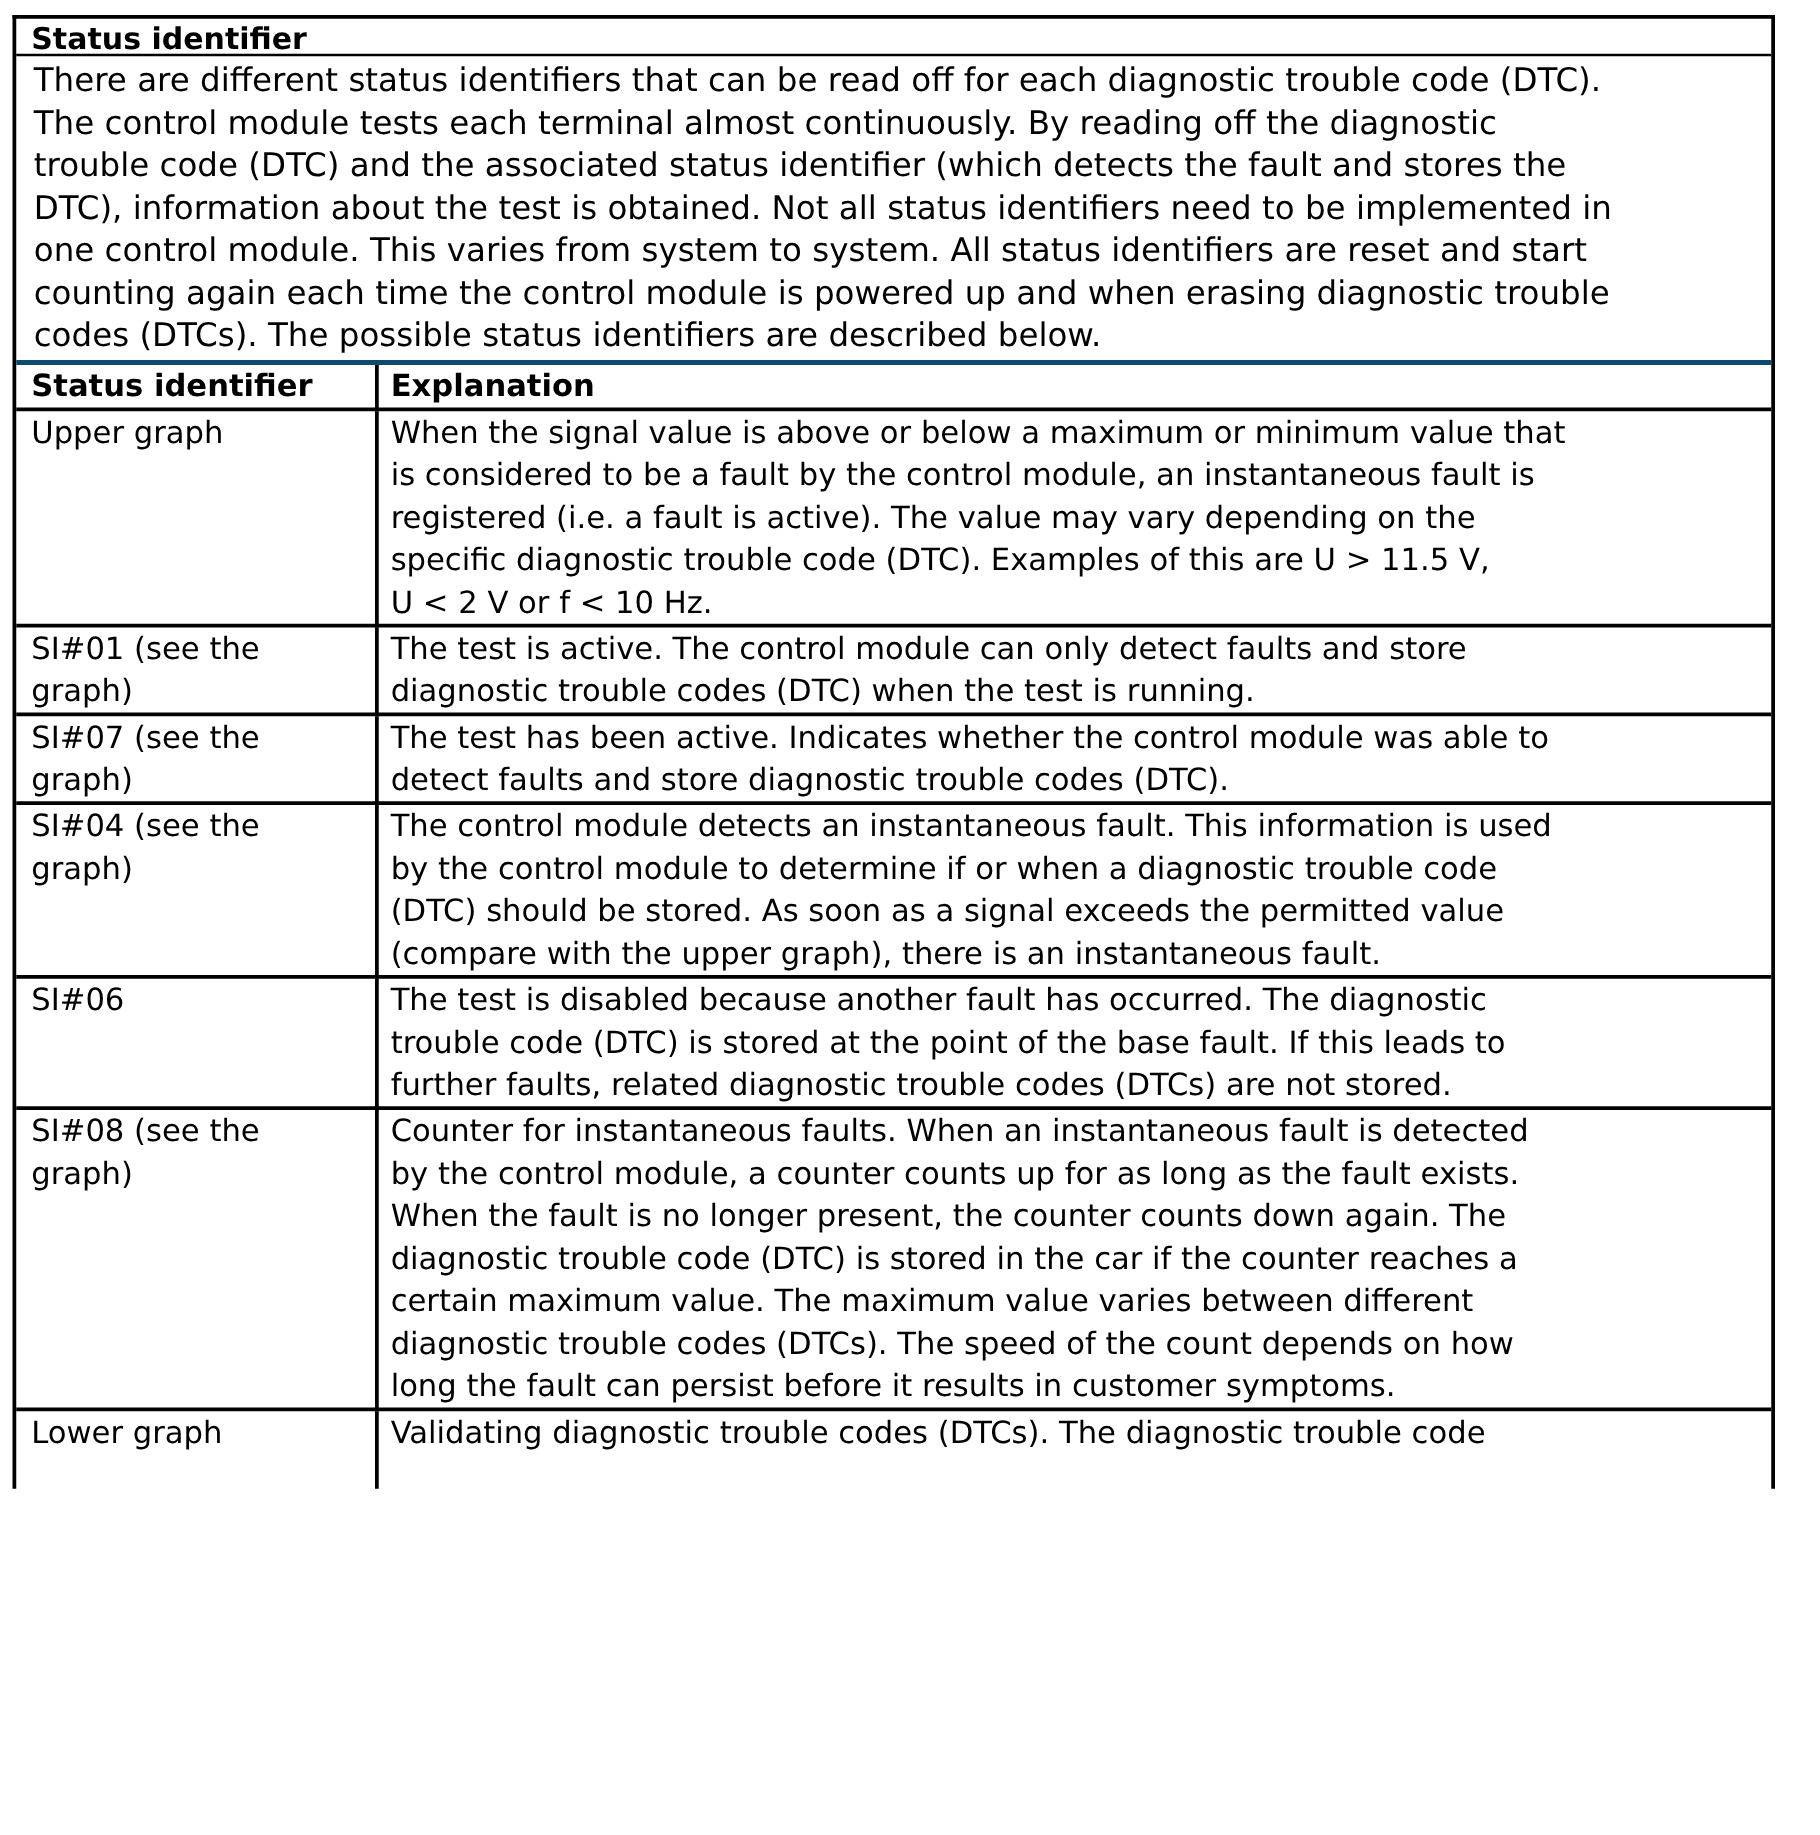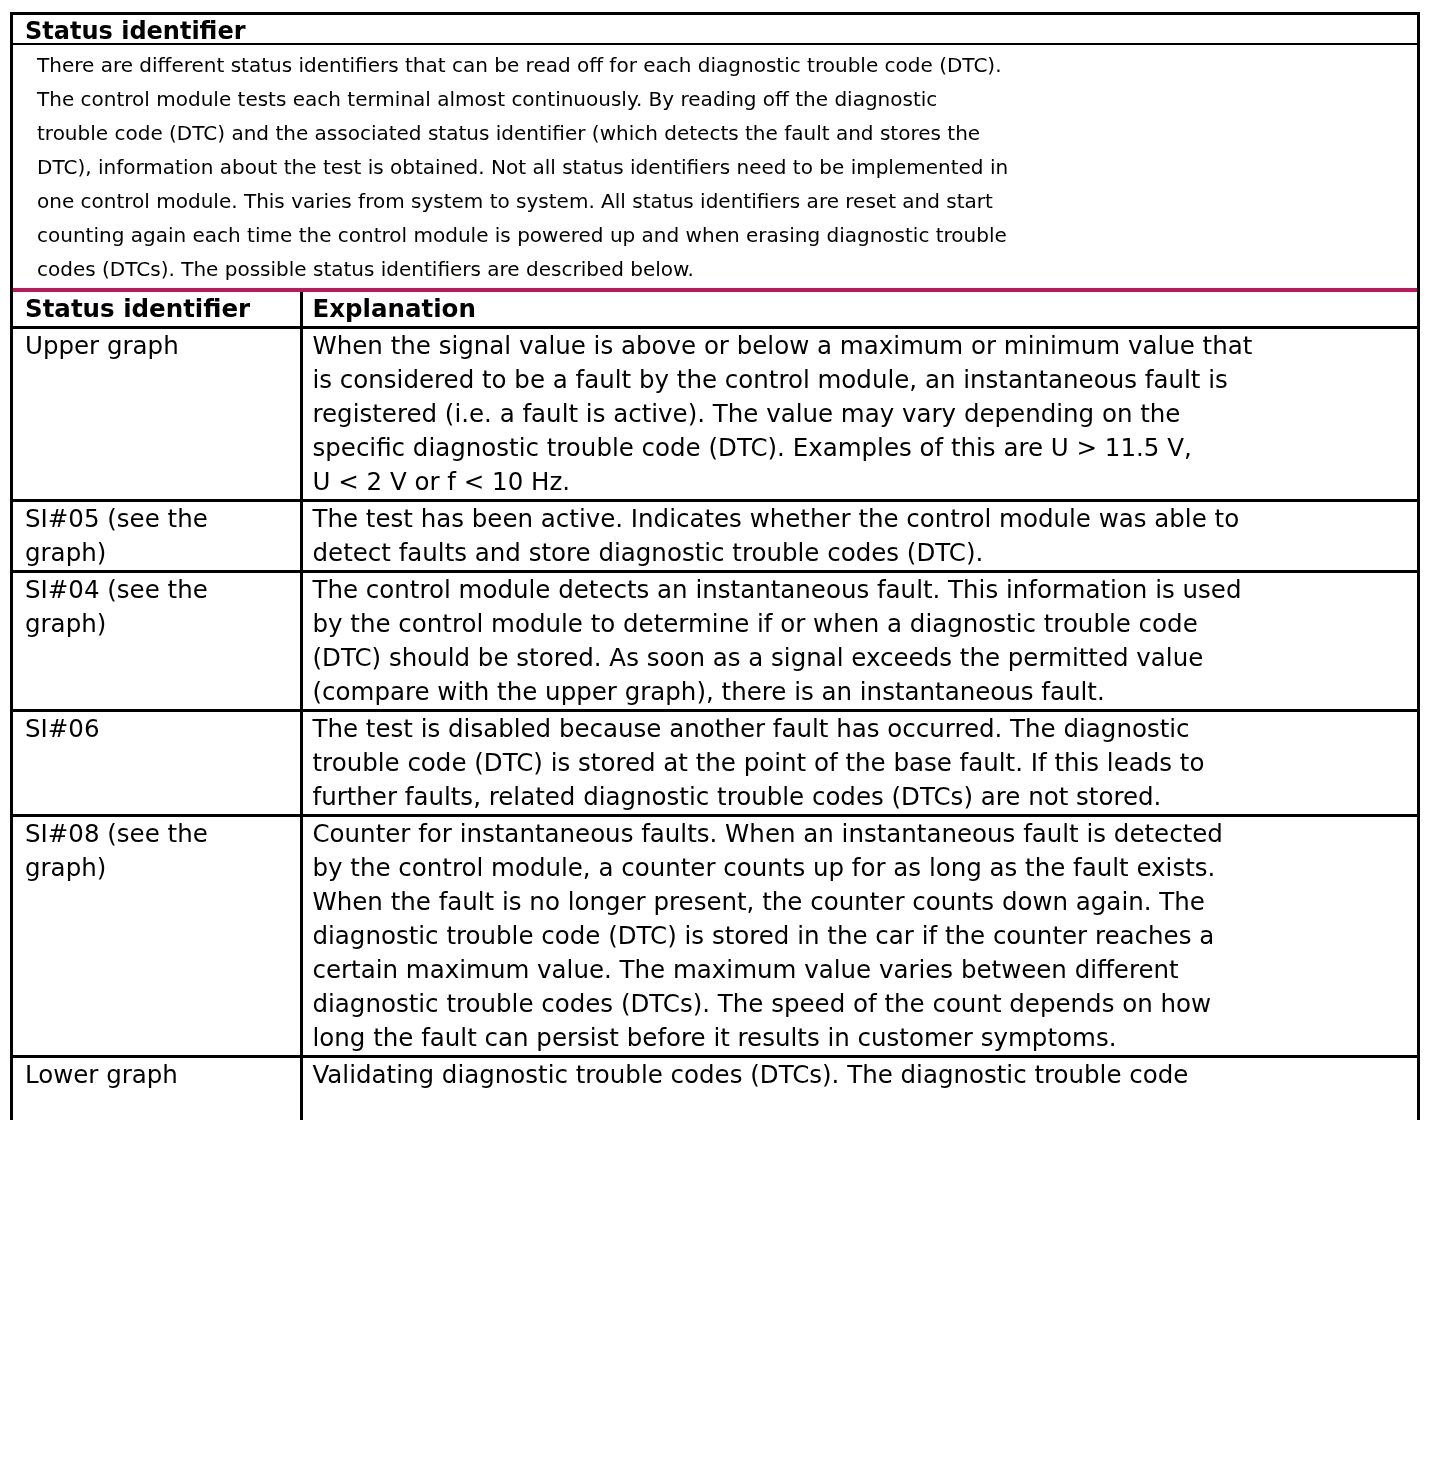--- a/index.html
+++ b/index.html
@@ -9,22 +9,22 @@
   }
   .page {
     position: absolute; left: 10px; top: 12px; width: 1404px;
     border-left: 3px solid #000; border-right: 3px solid #000; border-top: 3px solid #000;
   }
   .title-row {
     height: 30px; border-bottom: 2px solid #000; padding-left: 12px;
     font-weight: bold; font-size: 24px; line-height: 32px; box-sizing: border-box;
   }
   .intro {
-    border-bottom: 4px solid #be185d; padding: 3px 12px 2px 24px;
-    font-size: 20px; line-height: 34px; white-space: pre-line;
+    border-bottom: 4px solid #0c4a6e; padding: 3px 12px 2px 14px;
+    font-size: 26px; line-height: 34px; white-space: pre-line;
   }
   table { border-collapse: collapse; width: 100%; table-layout: fixed; }
   col.c1 { width: 288px; }
   td, th {
     vertical-align: top; text-align: left; padding: 0 10px 0 10px;
     font-size: 24.5px; line-height: 34px; white-space: pre-line;
     border-bottom: 3px solid #000;
   }
   td.left, th.left { border-right: 3px solid #000; padding-left: 12px; }
   th { font-weight: bold; height: 34px; }
@@ -57,21 +57,27 @@
     <tbody>
       <tr>
         <td class="left">Upper graph</td>
         <td>When the signal value is above or below a maximum or minimum value that
 is considered to be a fault by the control module, an instantaneous fault is
 registered (i.e. a fault is active). The value may vary depending on the
 specific diagnostic trouble code (DTC). Examples of this are U &gt; 11.5 V,
 U &lt; 2 V or f &lt; 10 Hz.</td>
       </tr>
       <tr>
-        <td class="left">SI#05 (see the
+        <td class="left">SI#01 (see the
+graph)</td>
+        <td>The test is active. The control module can only detect faults and store
+diagnostic trouble codes (DTC) when the test is running.</td>
+      </tr>
+      <tr>
+        <td class="left">SI#07 (see the
 graph)</td>
         <td>The test has been active. Indicates whether the control module was able to
 detect faults and store diagnostic trouble codes (DTC).</td>
       </tr>
       <tr>
         <td class="left">SI#04 (see the
 graph)</td>
         <td>The control module detects an instantaneous fault. This information is used
 by the control module to determine if or when a diagnostic trouble code
 (DTC) should be stored. As soon as a signal exceeds the permitted value

